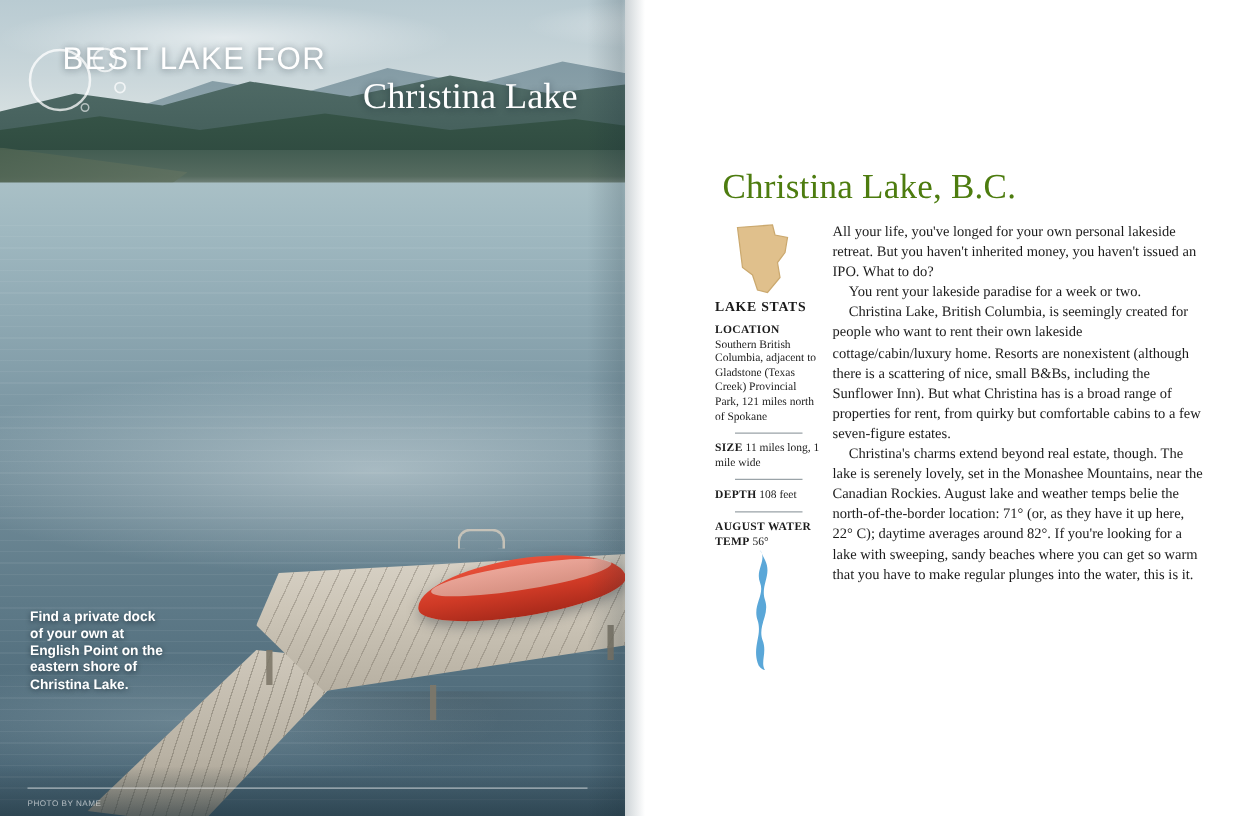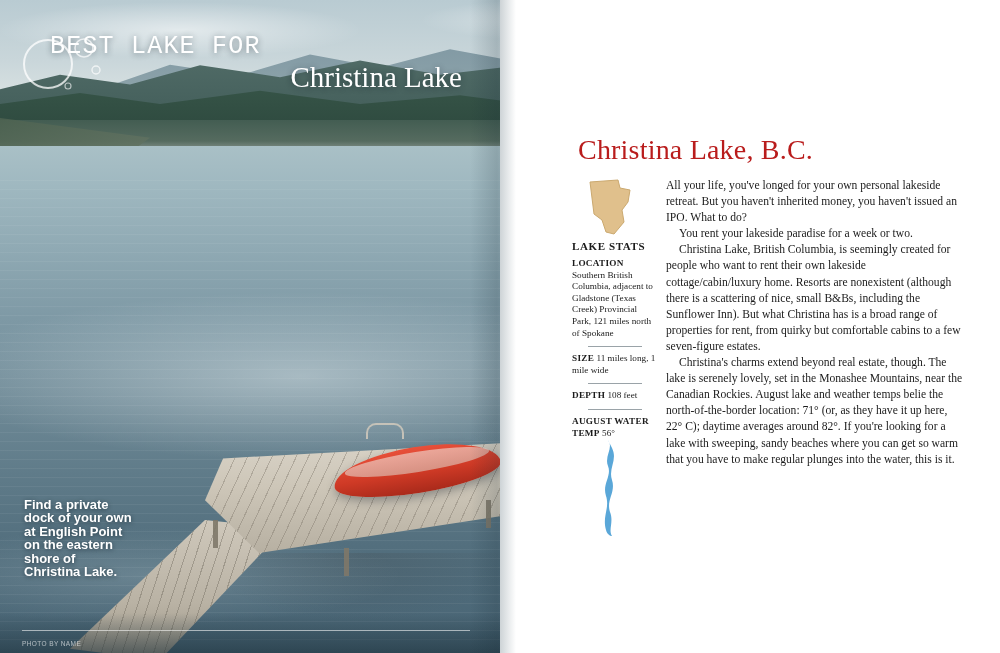--- a/index.html
+++ b/index.html
@@ -184,21 +184,21 @@
     left: 0; top: 0; width: 16px; height: 653px;
     background: linear-gradient(to right, rgba(90,110,120,.30), rgba(255,255,255,0));
   }
 
   .headline {
     position: absolute;
     left: 78px; top: 134px;
     font-family: "Liberation Serif", serif;
     font-size: 28px;
     letter-spacing: .2px;
-    color: #b91c1c;
+    color: #4d7c0f;
     white-space: nowrap;
   }
 
   .body-col {
     position: absolute;
     left: 166px; top: 178px;
     width: 298px;
     font-family: Liberation Serif, serif;
     font-size: 11.6px;
     line-height: 16.1px;
@@ -252,21 +252,21 @@
 
   
   .kicker-wrap {
     position: absolute;
     left: 22px; top: 34px;
     width: 460px;
     color: #ffffff;
     text-shadow: 0 1px 6px rgba(10,25,35,.45);
   }
   .kicker {
-    font-family: Liberation Mono, monospace;
+    font-family: Liberation Sans, sans-serif;
     font-size: 25px;
     letter-spacing: 1.2px;
     line-height: 26px;
   }
   .title-main {
     font-family: "Liberation Serif", serif;
     font-size: 34px;
     letter-spacing: .6px;
     line-height: 40px;
     text-align: right;
@@ -277,25 +277,25 @@
     font-family: "Liberation Serif", serif;
     font-size: 29px;
     line-height: 34px;
     text-align: right;
     width: 440px;
   }
   .bubbles { position: absolute; left: 0; top: 0; width: 130px; height: 90px; }
 
   .caption {
     position: absolute;
-    left: 24px; top: 498px;
+    left: 24px; top: 488px;
     width: 110px;
     color: #ffffff;
     font-family: "Liberation Sans", sans-serif;
-    font-size: 13px;
+    font-size: 11px;
     line-height: 13.4px;
     font-weight: bold;
     text-shadow: 0 1px 4px rgba(10,25,35,.6);
   }
   .credit {
     position: absolute;
     left: 22px; bottom: 6px;
     color: rgba(255,255,255,.62);
     font-family: "Liberation Sans", sans-serif;
     font-size: 6.5px;

